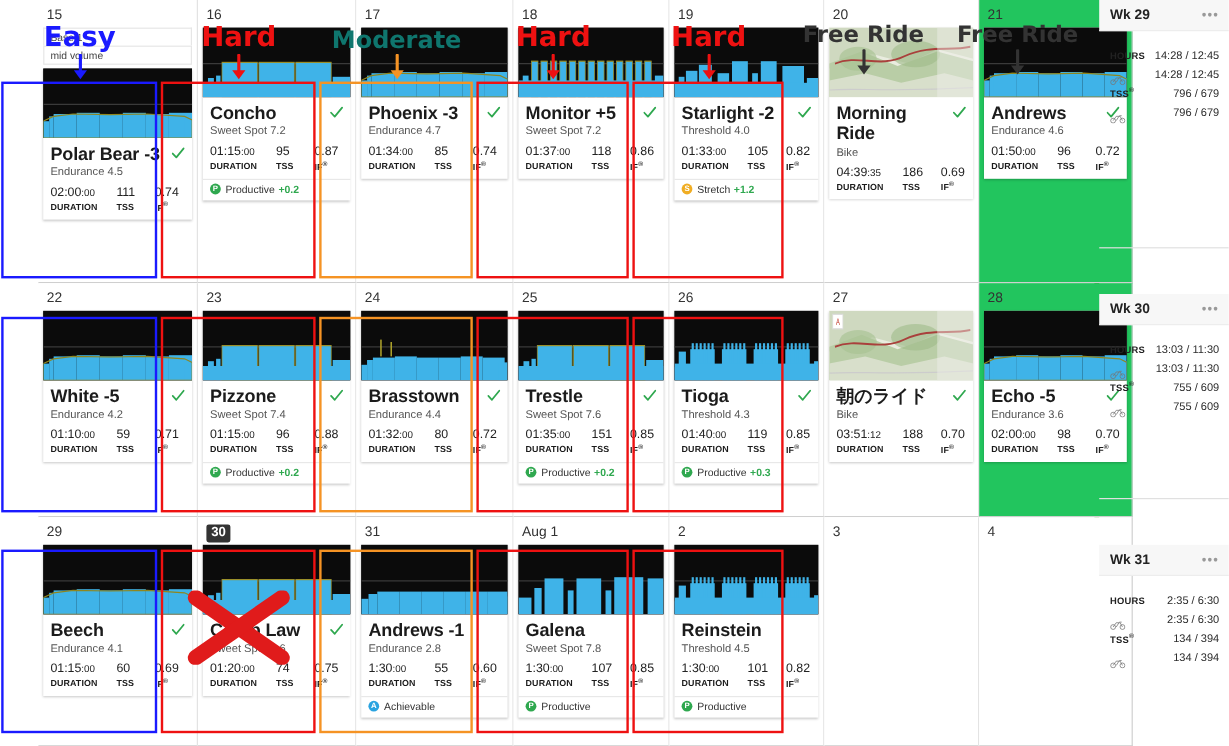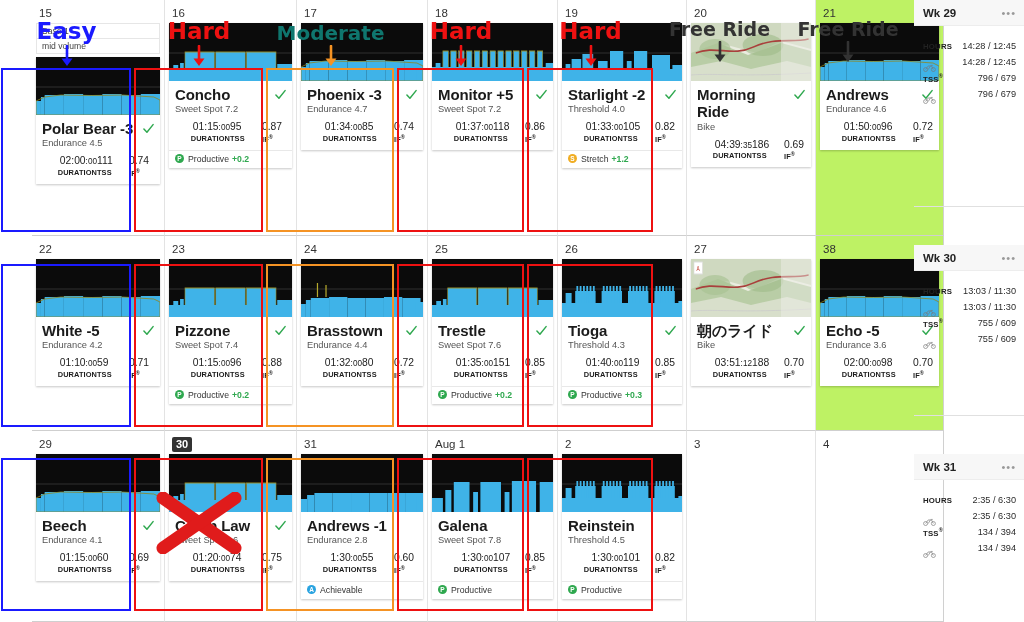--- a/index.html
+++ b/index.html
@@ -21,21 +21,21 @@
     border-bottom:1px solid #cfcfcf;
     background:#ffffff; padding:0; overflow:visible;
   }
   .day.w0 { width:133px; }
   .day.w1 { width:132px; }
   .day.w2 { width:131px; }
   .day.w3 { width:130px; }
   .day.w4 { width:129px; }
   .day.w5 { width:129px; }
   .day.w6 { width:128px; border-right:1px solid #d0d0d0; }
-  .day.highlight { background:#bef264; }
+  .day.highlight { background:#22c55e; }
 
   .day-head { position:relative; height:23px; display:flex; align-items:center;
               padding:4px 6px 0 7px; }
   .daynum { font-size:11.5px; color:#333; font-weight:400; line-height:1; }
   .daynum.today { background:#333; color:#fff; padding:2px 4px; border-radius:2px;
                   font-weight:700; font-size:11px; }
   .warn-icon { margin-left:auto; width:13px; height:12px; }
 
   
   .card { position:relative; margin:0 4px; background:#ffffff;
@@ -47,21 +47,21 @@
 
   .card-body { padding:5px 6px 3px 6px; }
   .row-title { display:flex; align-items:flex-start; }
   .wname { font-size:15px; font-weight:700; color:#1b1b1b; line-height:1.15;
            letter-spacing:-0.1px; flex:1 1 auto; }
   .check { flex:0 0 auto; width:11px; height:11px; margin-left:3px; }
   .wtype { font-size:9.3px; color:#555; margin-top:1px; line-height:1.2; }
 
   .stats { display:flex; margin-top:6px; padding-bottom:2px; }
   .stat { display:flex; flex-direction:column; }
-  .stat.s1 { flex:0 0 55px;align-items:flex-end; }
+  .stat.s1 { flex:0 0 55px; }
   .stat.s2 { flex:0 0 32px; }
   .stat.s3 { flex:1 1 auto; }
   .sval { font-size:10.3px; color:#222; line-height:1.15; }
   .sval .secs { font-size:8.2px; }
   .slab { font-size:7.4px; font-weight:700; color:#1b1b1b; letter-spacing:0.1px;
           margin-top:1px; }
   .slab sup { font-size:5.5px; }
 
   .badge-row { border-top:1px solid #e8e8e8; padding:3px 6px 4px 6px;
                display:flex; align-items:center; }
@@ -79,21 +79,21 @@
   .anno .alabel { font-weight:700; line-height:1; white-space:nowrap;
                   font-family:"DejaVu Sans", sans-serif; }
   .anno .arrow { display:block; margin:2px auto 0 auto; }
 
   .outline { position:absolute; z-index:35; pointer-events:none; }
 
   .bigx { position:absolute; z-index:60; pointer-events:none; }
 
   
   #sidebar { width:112px; height:622px; background:#ffffff;
-             border-left:2px solid #4d7c0f; display:flex; flex-direction:column;gap:38px; }
+             border-left:4px solid #4d7c0f; display:flex; flex-direction:column;gap:38px; }
   .wk-block { position:relative; border-bottom:1px solid #e0e0e0; }
   .wk-block.b1 { height:236px; }
   .wk-block.b2 { height:195px; }
   .wk-block.b3 { height:191px; border-bottom:none; }
   .wk-head { height:26px; background:#f7f7f7; display:flex; align-items:center;
              padding:0 8px 0 9px; border-bottom:1px solid #ededed; }
   .wk-title { font-size:11.5px; font-weight:700; color:#222; }
   .wk-dots { margin-left:auto; font-size:11px; color:#999; letter-spacing:1px; }
   .wk-stats { padding:12px 8px 0 9px; }
   .wk-line { display:flex; align-items:center; height:16px; }
@@ -781,21 +781,21 @@
                 <div class="stat s3">
                   <span class="sval">0.70</span>
                   <span class="slab">IF<sup>®</sup></span>
                 </div>
               </div>
             </div>
           </div>
         </div>
         <div class="day w6 highlight">
           <div class="day-head">
-            <span class="daynum">38</span>
+            <span class="daynum">28</span>
             <span class="warn-icon"><svg viewBox="0 0 14 13">
                 <path d="M7 0.8 L13.4 12 L0.6 12 Z" fill="#d99a1a"></path>
                 <rect x="6.3" y="4.2" width="1.4" height="4.2" fill="#fff"></rect>
                 <rect x="6.3" y="9.2" width="1.4" height="1.5" fill="#fff"></rect>
               </svg></span>
           </div>
           <div class="card">
             <div class="graph">
               <svg viewBox="0 0 200 58" preserveAspectRatio="none">
                 <rect x="0" y="0" width="200" height="58" fill="#0b0b0b"></rect>

